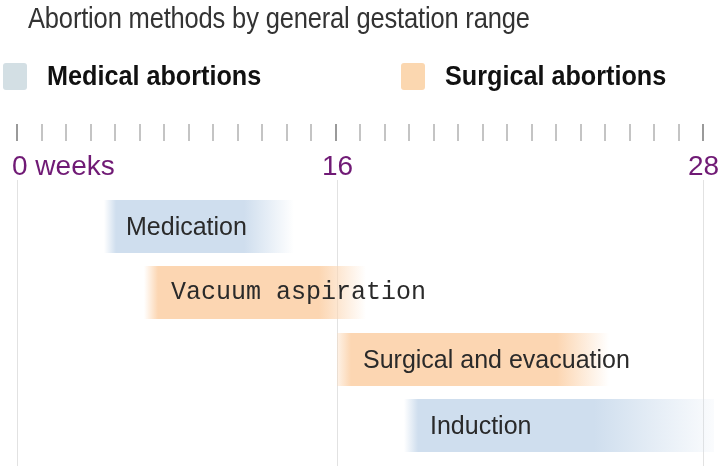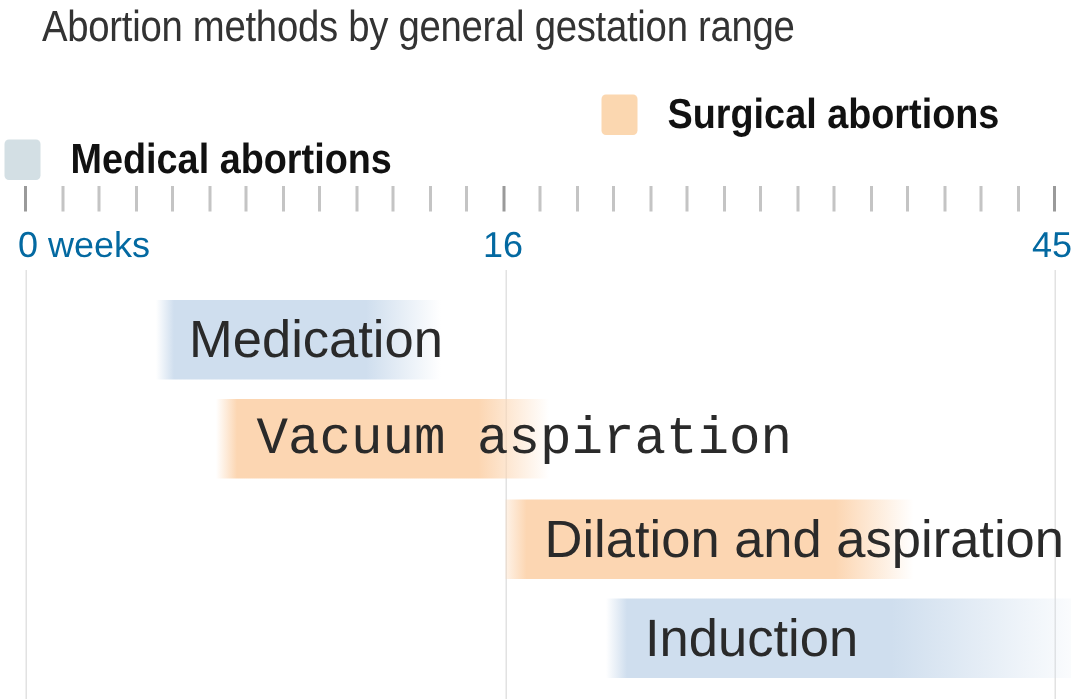--- a/index.html
+++ b/index.html
@@ -4,43 +4,43 @@
 <style>
   html, body { margin: 0; padding: 0; background: #ffffff; }
   body { width: 720px; height: 466px; position: relative; overflow: hidden; font-family: "Liberation Sans", sans-serif; }
   .title { position: absolute; left: 28px; top: 2px; font-size: 29px; color: #333333; white-space: nowrap; transform: scaleX(0.88); transform-origin: left top; letter-spacing: -0.2px; }
   .legend-item { position: absolute; top: 60px; display: flex; align-items: center; white-space: nowrap; }
   .swatch { width: 24px; height: 27px; border-radius: 3px; }
   .legend-label { font-weight: bold; font-size: 28px; color: #111111; margin-left: 20px; transform: scaleX(0.9); transform-origin: left center; }
   .axis { position: absolute; left: 0; top: 120px; width: 720px; height: 60px; }
   .tick { position: absolute; top: 4px; width: 2px; height: 17px; background: #c4c4c4; }
   .tick.major { background: #9a9a9a; }
-  .tick-label { position: absolute; top: 30px; font-size: 24px; color: #0369a1; white-space: nowrap; }
+  .tick-label { position: absolute; top: 30px; font-size: 28px; color: #701a75; white-space: nowrap; }
   .gridline { position: absolute; top: 180px; bottom: 0; width: 1px; background: #e2e2e2; }
   .bar { position: absolute; height: 53px; display: flex; align-items: center; }
-  .bar-label { font-size: 35px; color: #2a2a2a; white-space: nowrap; position: relative; }
+  .bar-label { font-size: 25px; color: #2a2a2a; white-space: nowrap; position: relative; }
 </style>
 </head>
 <body>
 
 <div class="title">Abortion methods by general gestation range</div>
 
-<div class="legend-item" style="left:3px;margin-top:30px;">
+<div class="legend-item" style="left:3px;">
   <div class="swatch" style="background:#d3dfe4;"></div>
   <span class="legend-label">Medical abortions</span>
 </div>
 <div class="legend-item" style="left:401px;justify-content:flex-end;">
   <div class="swatch" style="background:#fbd7b0;"></div>
   <span class="legend-label">Surgical abortions</span>
 </div>
 
 <div class="axis" id="axis">
   <span class="tick-label" style="left:12px;">0 weeks</span>
   <span class="tick-label" style="left:322px;">16</span>
-  <span class="tick-label" style="left:688px;">45</span>
+  <span class="tick-label" style="left:688px;">28</span>
 <div class="tick major" style="left: 16px;"></div>
     <div class="tick" style="left: 40.5px;"></div>
     <div class="tick" style="left: 65px;"></div>
     <div class="tick" style="left: 89.5px;"></div>
     <div class="tick" style="left: 114px;"></div>
     <div class="tick" style="left: 138.5px;"></div>
     <div class="tick" style="left: 163px;"></div>
     <div class="tick" style="left: 187.5px;"></div>
     <div class="tick" style="left: 212px;"></div>
     <div class="tick" style="left: 236.5px;"></div>
@@ -71,18 +71,18 @@
 
 <div class="bar" style="left:104px; width:190px; top:200px; background:linear-gradient(to right, rgba(207,222,238,0) 0px, #cfdeee 12px, #cfdeee 140px, rgba(207,222,238,0) 190px);">
   <span class="bar-label" style="left:22px;">Medication</span>
 </div>
 
 <div class="bar" style="left:144px; width:222px; top:266px; background:linear-gradient(to right, rgba(252,214,178,0) 0px, #fcd6b2 14px, #fcd6b2 175px, rgba(252,214,178,0) 222px);font-family:Liberation Mono, monospace;">
   <span class="bar-label" style="left:27px;">Vacuum aspiration</span>
 </div>
 
 <div class="bar" style="left:337px; width:272px; top:333px; background:linear-gradient(to right, rgba(252,214,178,0.3) 0px, #fcd6b2 14px, #fcd6b2 220px, rgba(252,214,178,0) 272px);">
-  <span class="bar-label" style="left:26px;">Dilation and aspiration</span>
+  <span class="bar-label" style="left:26px;">Surgical and evacuation</span>
 </div>
 
 <div class="bar" style="left:404px; width:310px; top:399px; background:linear-gradient(to right, rgba(207,222,238,0) 0px, #cfdeee 14px, #cfdeee 190px, rgba(207,222,238,0.1) 310px);">
   <span class="bar-label" style="left:26px;">Induction</span>
 </div>
 
 </body></html>

